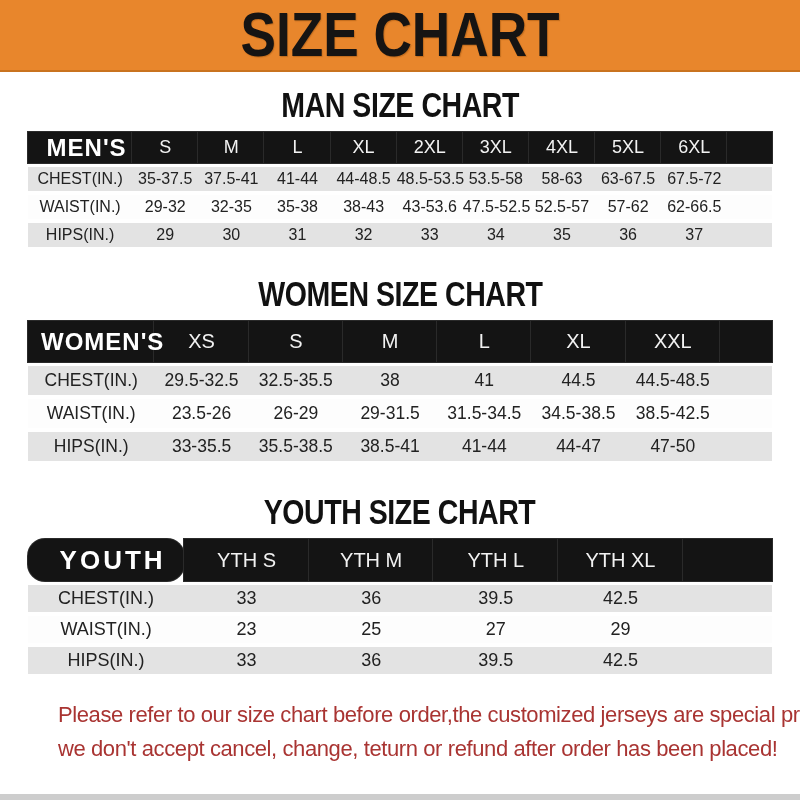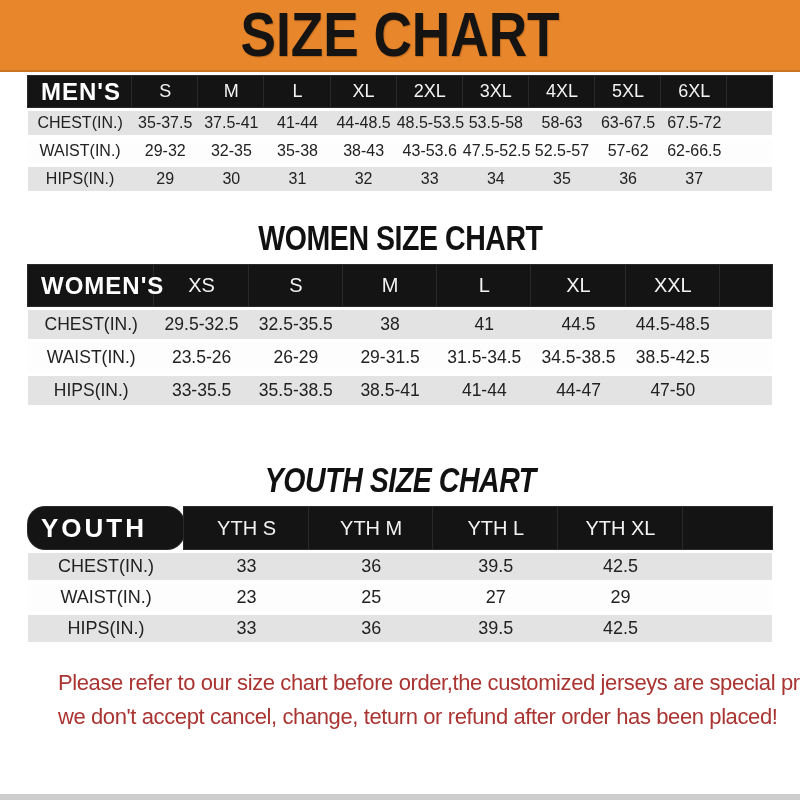--- a/index.html
+++ b/index.html
@@ -32,21 +32,21 @@
   }
 
   
   .content { padding: 0 28px; }
   .section-heading {
     text-align: center;
     margin-top: 16px;
     height: 40px;
   }
   .section-heading.gap-lg { margin-top: 26px; }
-  .section-heading.gap-xl { margin-top: 54px; font-style: italic; }
+  .section-heading.gap-xl { margin-top: 30px; }
   .section-heading span {
     display: inline-block;
     font-size: 31px;
     font-weight: 800;
     color: #111111;
     letter-spacing: -0.5px;
     transform: scale(0.92, 1.12);
     transform-origin: center;
     white-space: nowrap;
   }
@@ -59,21 +59,21 @@
     border-spacing: 0 4px;
   }
   thead th {
     background: #141414;
     color: #f2f2f2;
     font-weight: normal;
     text-align: center;
     box-shadow: 0 0 0 1px #2a2a2a;
   }
   thead th.rowlabel {
-    text-align: left;
+    text-align: center;
     padding-left: 13px;
     font-weight: 800;
     color: #ffffff;
     letter-spacing: 1px;
     white-space: nowrap;
   }
   tbody td {
     text-align: center;
     color: #222222;
     white-space: nowrap;
@@ -124,20 +124,23 @@
 </style>
 </head>
 <body>
 
 <div class="banner">
   <h1>SIZE CHART</h1>
 </div>
 
 <div class="content">
 
+  <div class="section-heading">
+    <span>MAN SIZE CHART</span>
+  </div>
   <table data-ti="0">
       <colgroup>
         <col class="c-label">
         <col>
         <col>
         <col>
         <col>
         <col>
         <col>
         <col>

